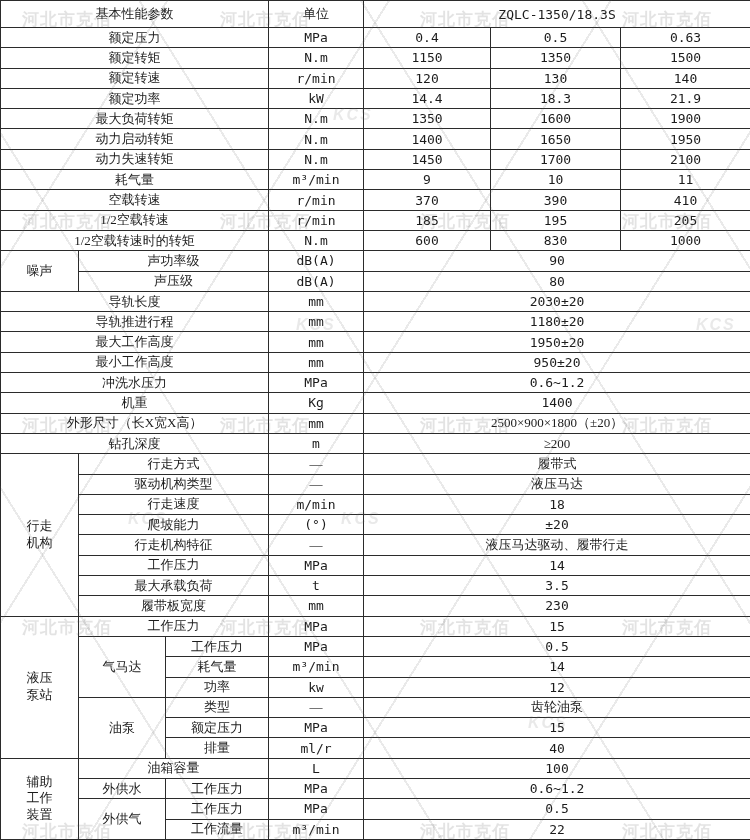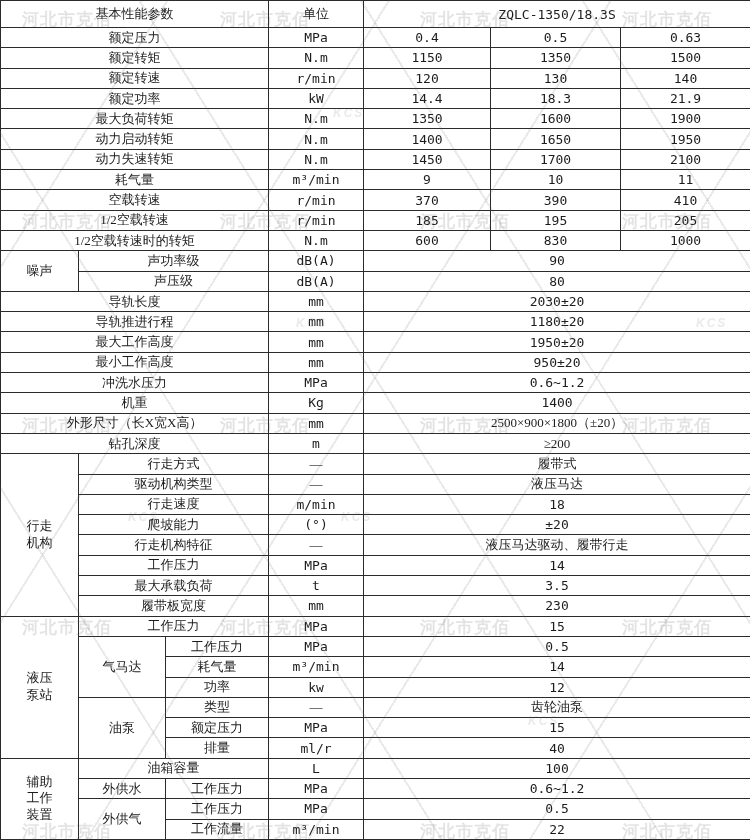--- a/index.html
+++ b/index.html
@@ -27,21 +27,21 @@
   .c-param{font-size:13px;}
   .mono{font-family:"DejaVu Sans Mono","Liberation Mono",monospace;}
   th.mono{font-family:"DejaVu Sans Mono","Liberation Mono",monospace;}
   .wm{
     position:absolute;z-index:3;pointer-events:none;
     color:rgba(90,90,90,0.17);font-size:17px;font-weight:bold;letter-spacing:1px;
     font-family:"Liberation Serif",serif;white-space:nowrap;
   }
   .kcs{
     position:absolute;z-index:3;pointer-events:none;
-    color:rgba(110,110,110,0.15);font-size:12px;font-weight:bold;font-style:italic;
+    color:rgba(110,110,110,0.15);font-size:16px;font-weight:bold;font-style:italic;
     letter-spacing:2px;font-family:"Liberation Sans",sans-serif;white-space:nowrap;
   }
 </style>
 </head>
 <body>
 
 <div class="lattice"></div>
 
 <div>
   <table class="spec">

